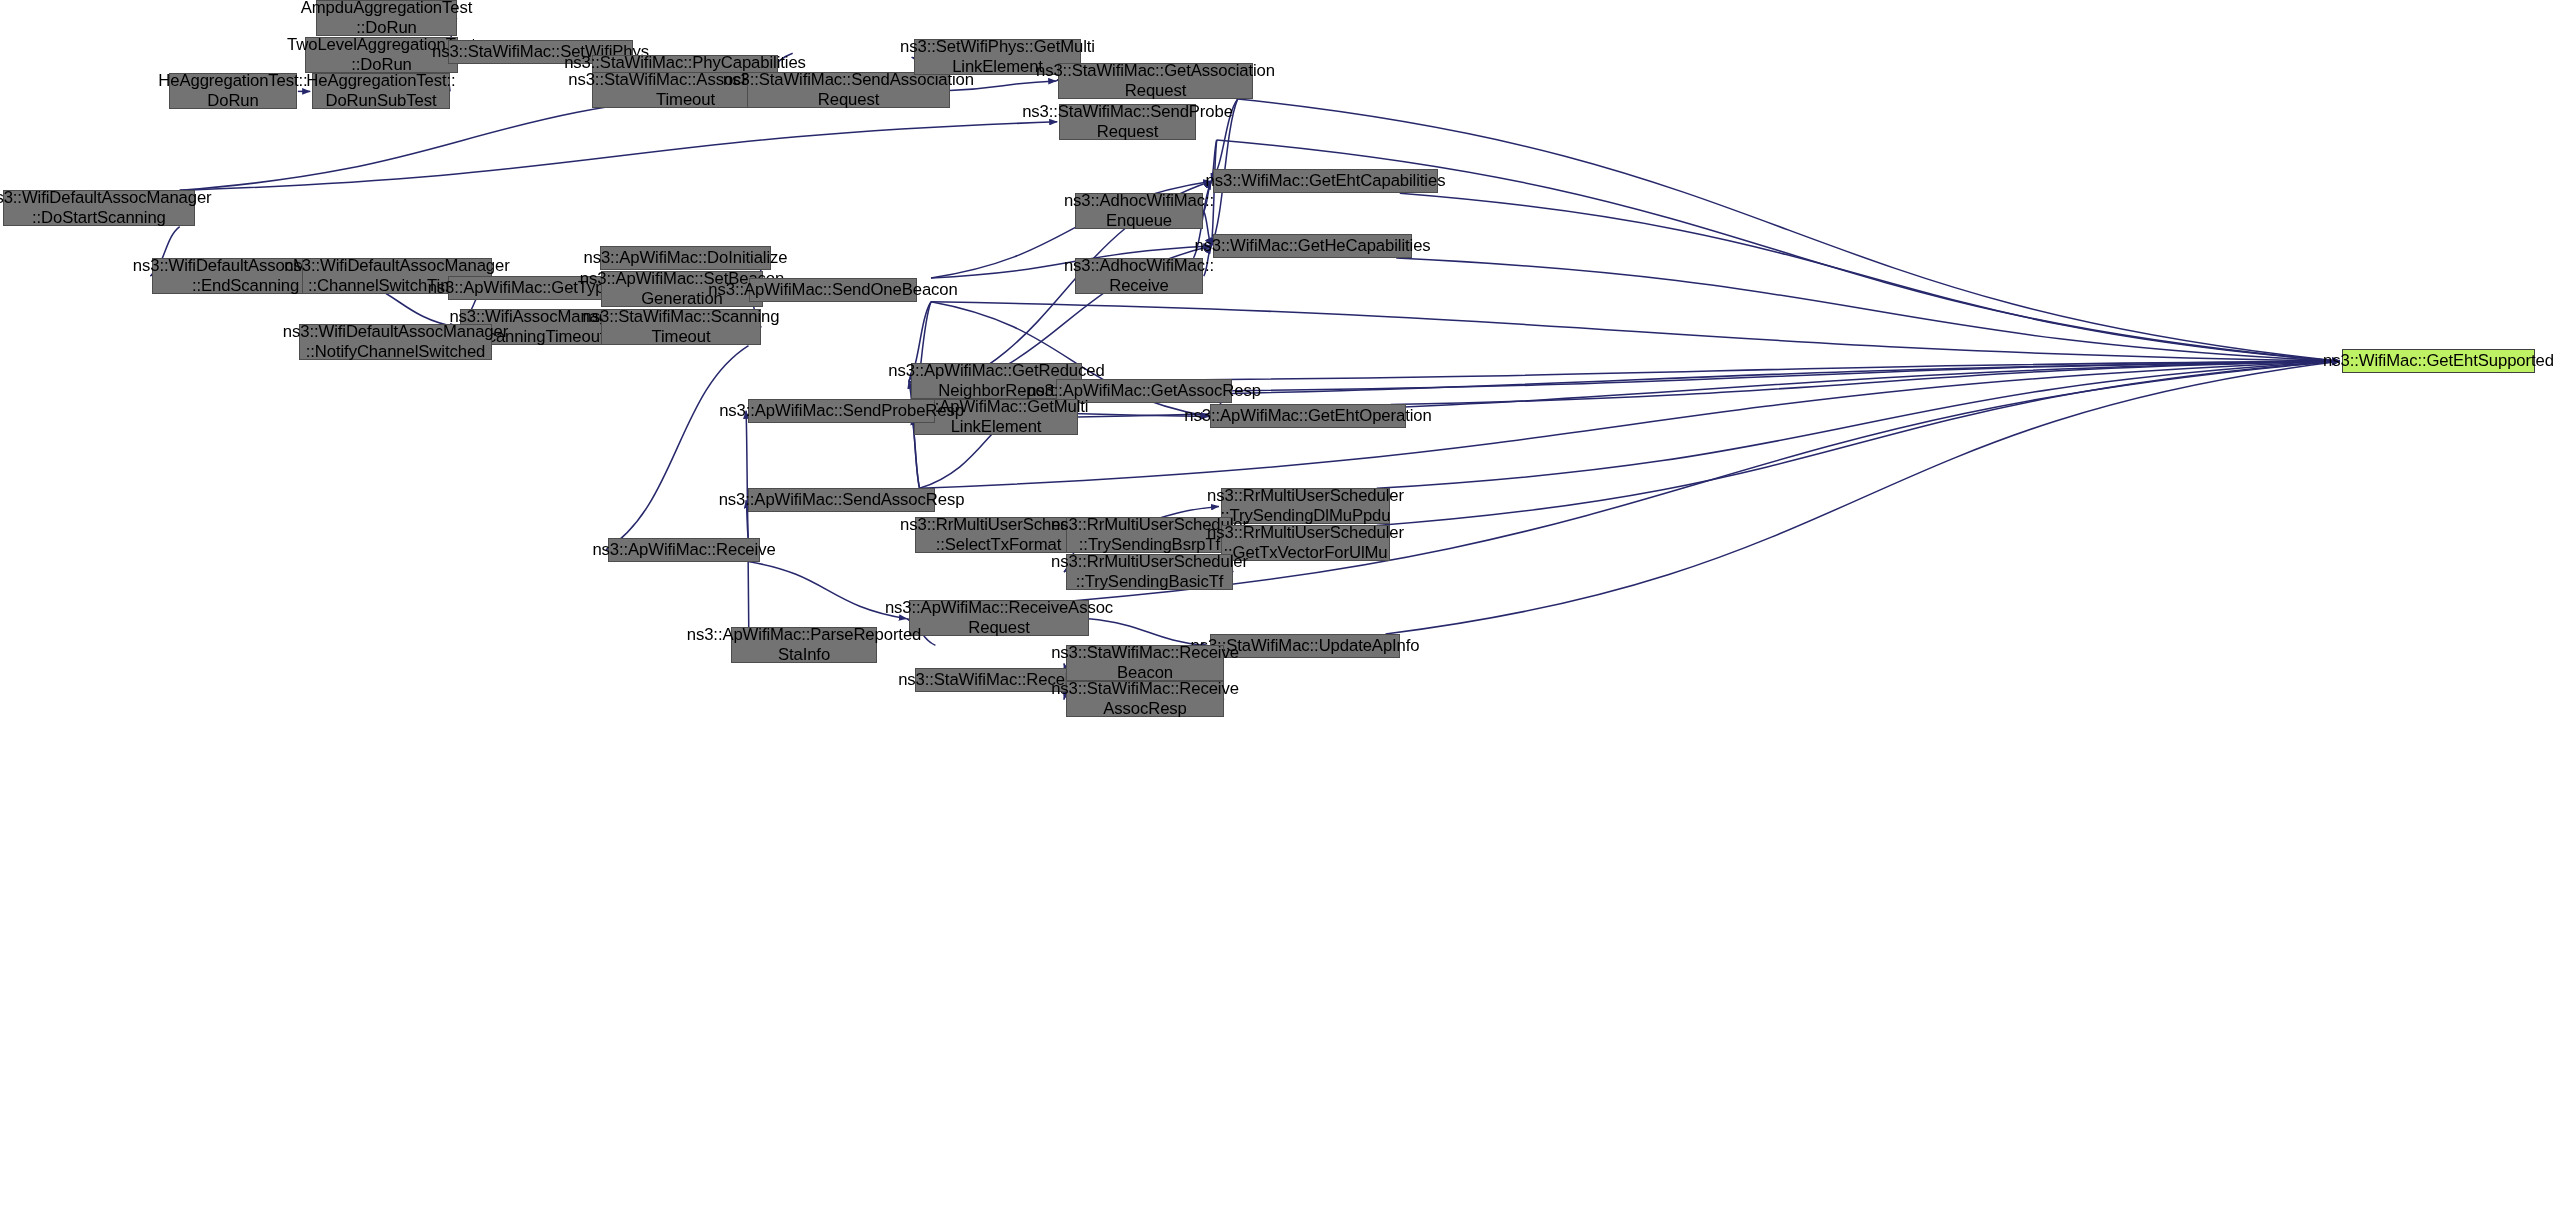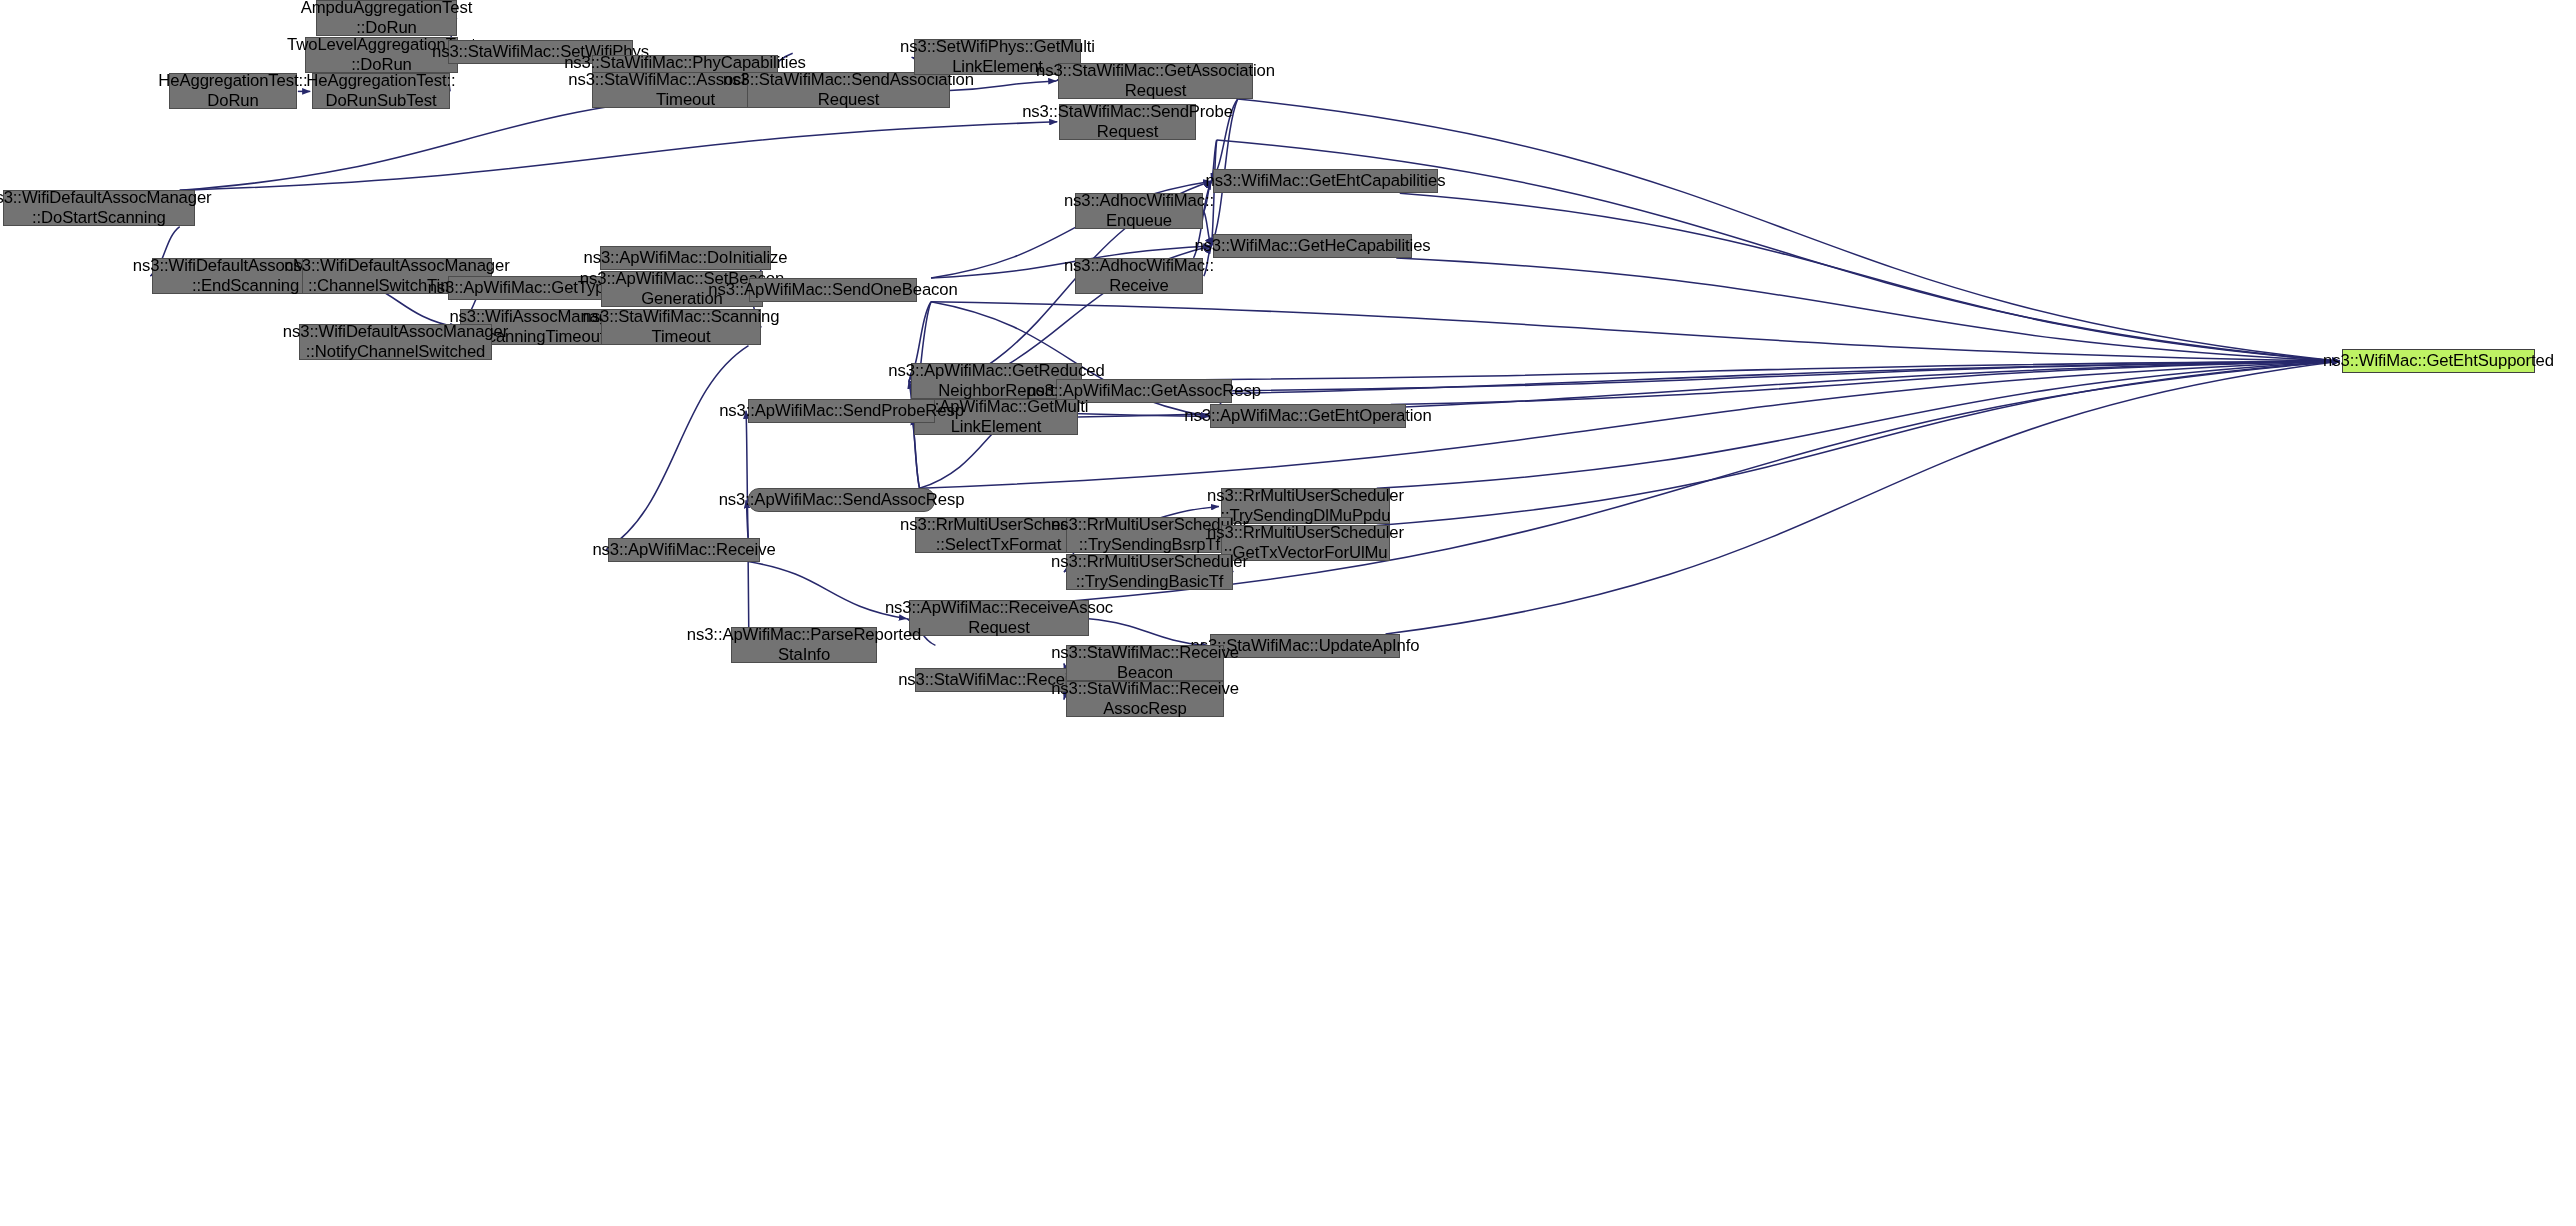--- a/index.html
+++ b/index.html
@@ -180,21 +180,21 @@
       <div class="node" style="left: 299px; top: 324px; width: 193px; height: 36px;">ns3::WifiDefaultAssocManager
 ::NotifyChannelSwitched</div>
       <div class="node highlight" style="left: 2342px; top: 349px; width: 193px; height: 24px;">ns3::WifiMac::GetEhtSupported</div>
       <div class="node" style="left: 911px; top: 363px; width: 171px; height: 36px;">ns3::ApWifiMac::GetReduced
 NeighborReport</div>
       <div class="node" style="left: 1056px; top: 379px; width: 176px; height: 24px;">ns3::ApWifiMac::GetAssocResp</div>
       <div class="node" style="left: 914px; top: 399px; width: 164px; height: 36px;">ns3::ApWifiMac::GetMulti
 LinkElement</div>
       <div class="node" style="left: 748px; top: 399px; width: 187px; height: 24px;">ns3::ApWifiMac::SendProbeResp</div>
       <div class="node" style="left: 1210px; top: 404px; width: 196px; height: 24px;">ns3::ApWifiMac::GetEhtOperation</div>
-      <div class="node" style="left: 748px; top: 488px; width: 187px; height: 24px; border-radius: 11px;">ns3::ApWifiMac::SendAssocResp</div>
+      <div class="node" style="left: 748px; top: 488px; width: 187px; height: 24px;">ns3::ApWifiMac::SendAssocResp</div>
       <div class="node" style="left: 1221px; top: 488px; width: 169px; height: 36px;">ns3::RrMultiUserScheduler
 ::TrySendingDlMuPpdu</div>
       <div class="node" style="left: 915px; top: 517px; width: 167px; height: 36px;">ns3::RrMultiUserScheduler
 ::SelectTxFormat</div>
       <div class="node" style="left: 1066px; top: 517px; width: 167px; height: 36px;">ns3::RrMultiUserScheduler
 ::TrySendingBsrpTf</div>
       <div class="node" style="left: 1221px; top: 525px; width: 169px; height: 36px;">ns3::RrMultiUserScheduler
 ::GetTxVectorForUlMu</div>
       <div class="node" style="left: 608px; top: 538px; width: 152px; height: 24px;">ns3::ApWifiMac::Receive</div>
       <div class="node" style="left: 1066px; top: 554px; width: 167px; height: 36px;">ns3::RrMultiUserScheduler

